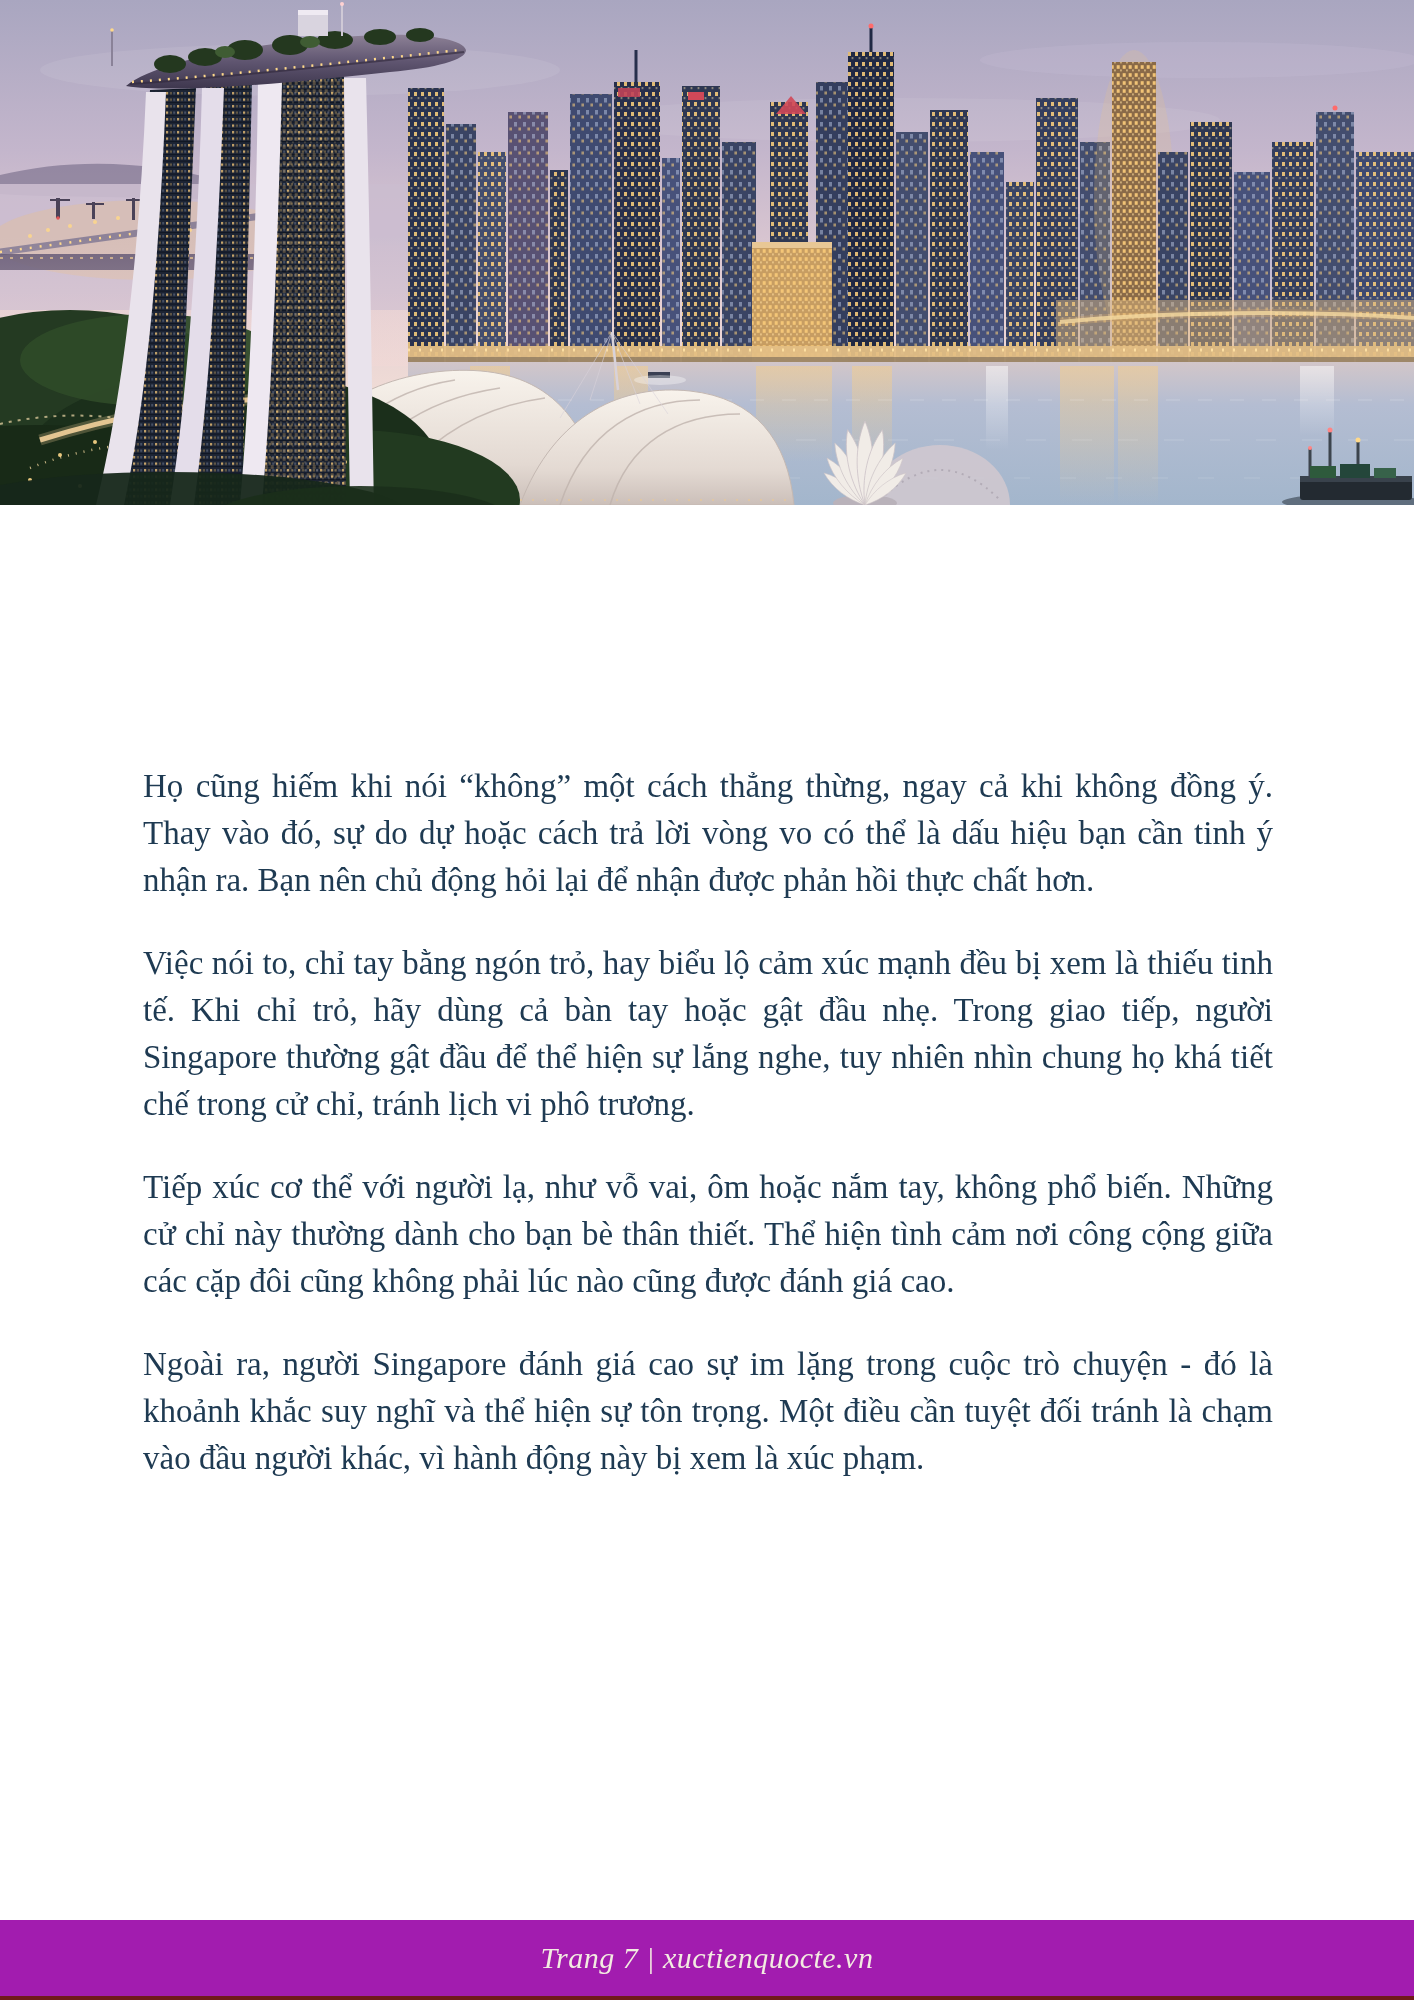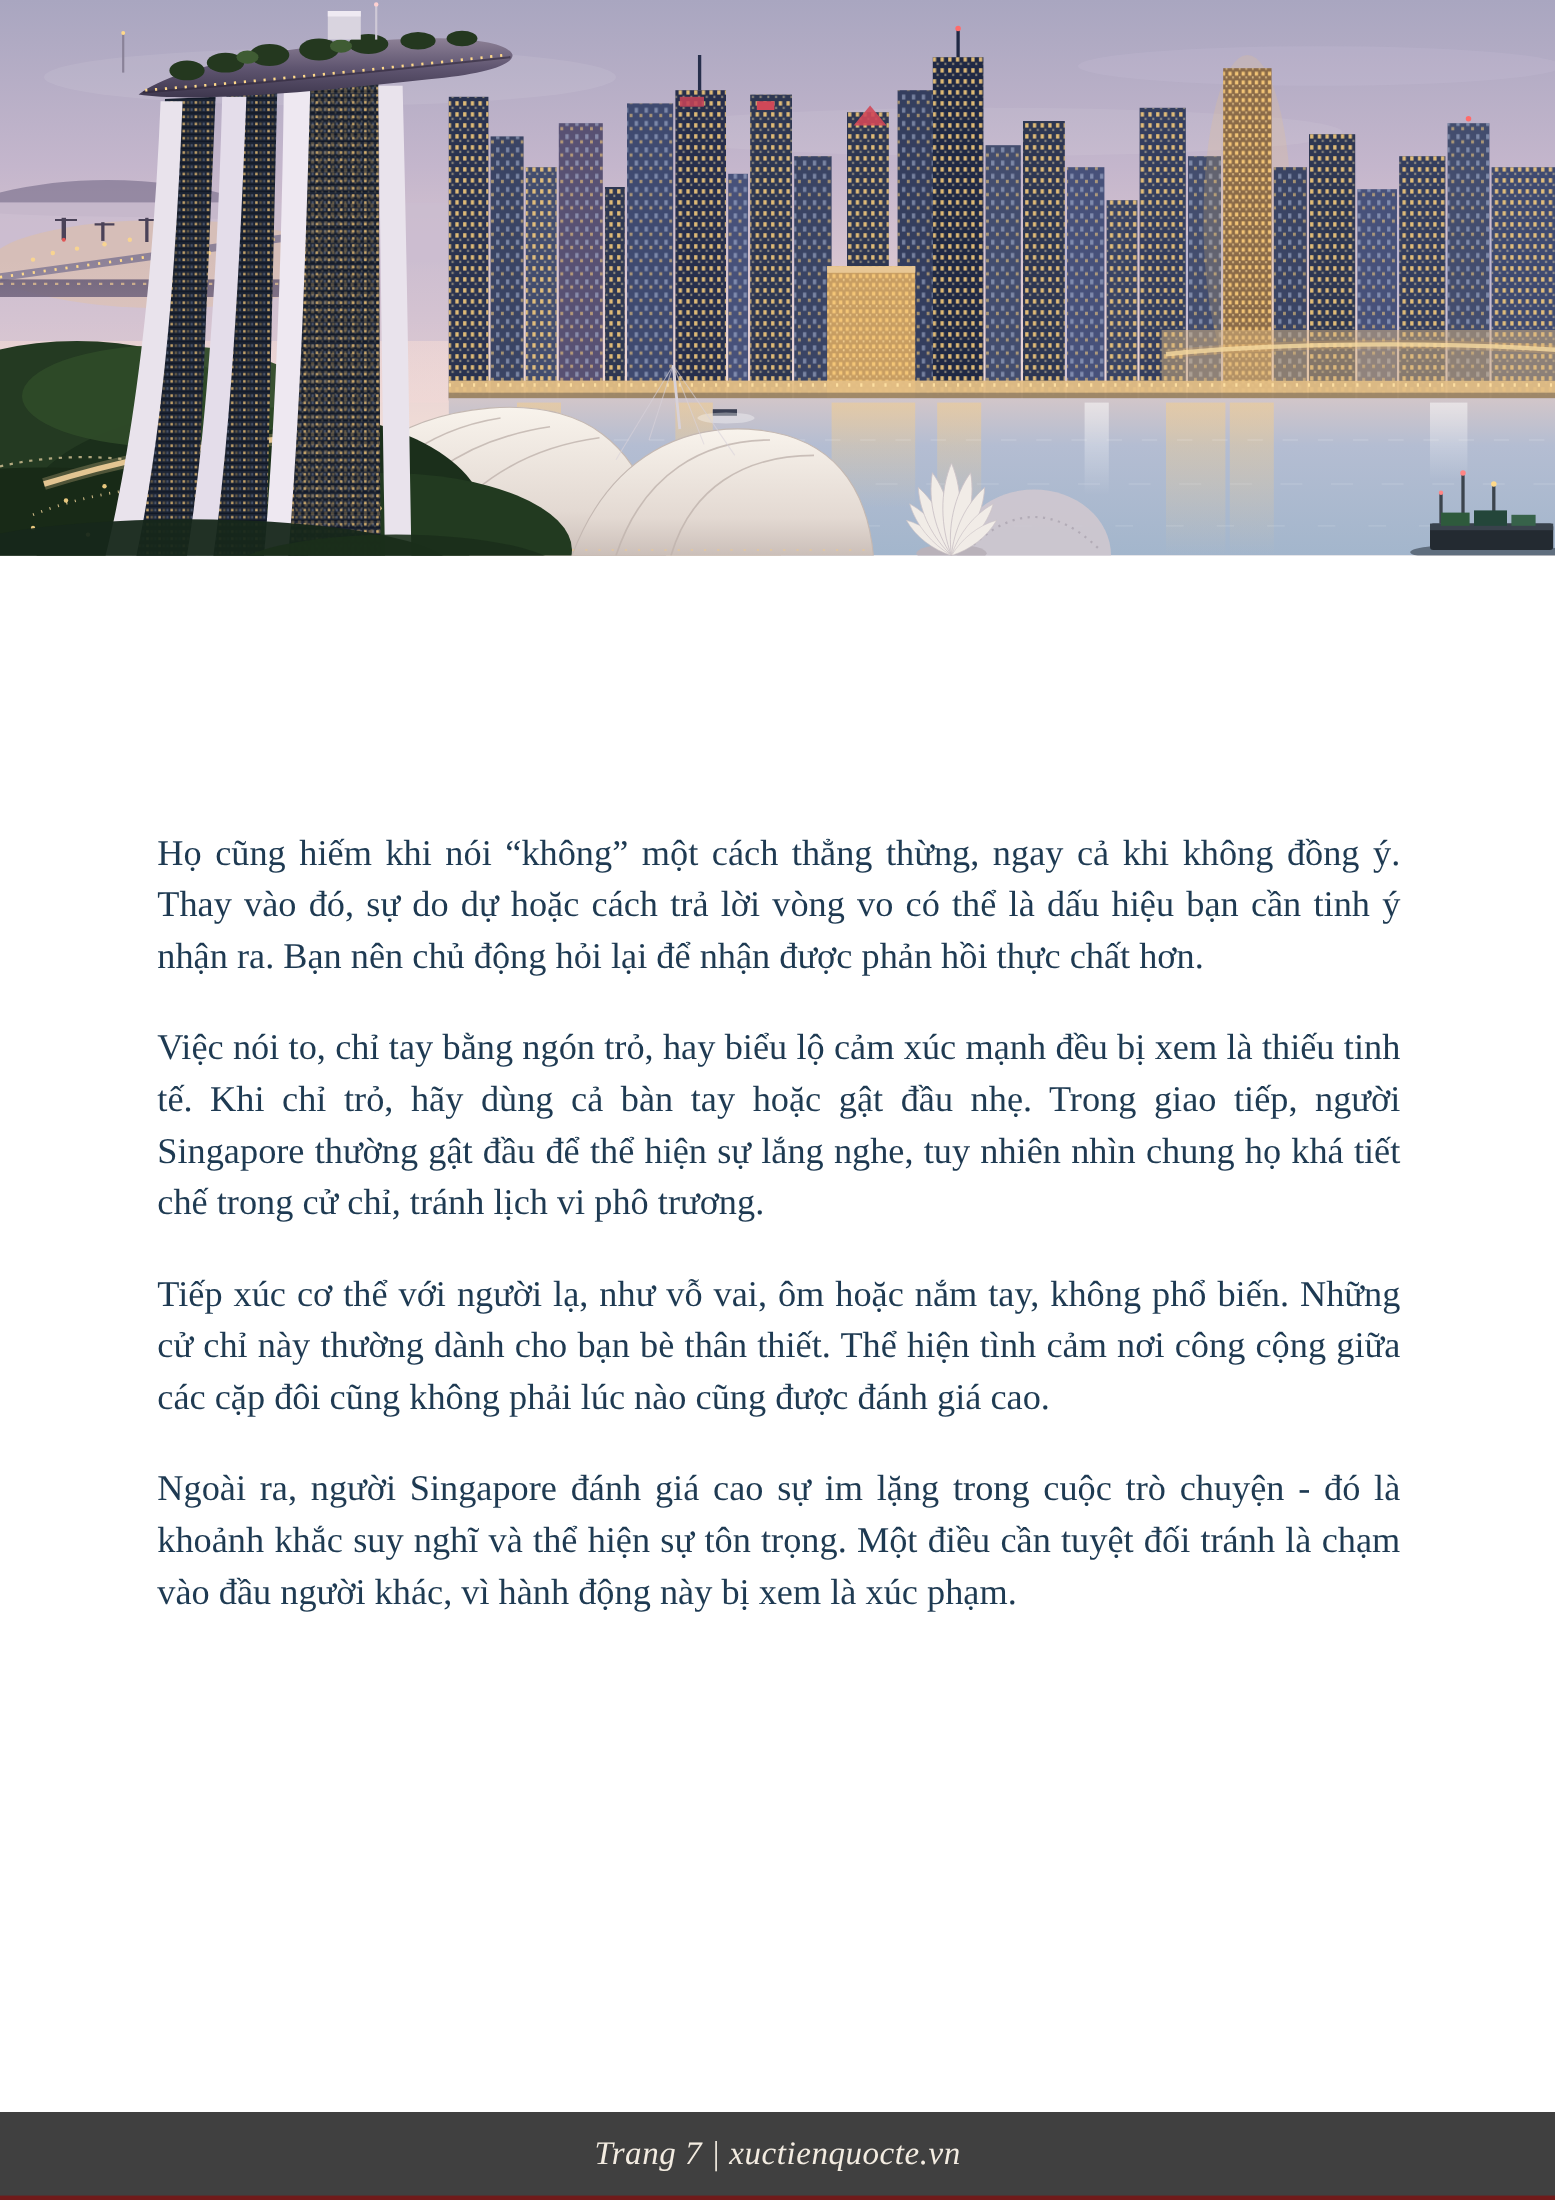--- a/index.html
+++ b/index.html
@@ -1,32 +1,33 @@
 <!DOCTYPE html>
 <html lang="vi"><head>
 <meta charset="utf-8">
 <style>
   html,body{margin:0;padding:0;background:#ffffff;}
   .page{
     position:relative;width:1414px;height:2000px;background:#ffffff;
     display:flex;flex-direction:column;overflow:hidden;
     font-family:"Liberation Serif","DejaVu Serif",serif;
+    gap:10px;
   }
   .hero{margin:0;width:1414px;height:505px;flex:0 0 auto;overflow:hidden;}
   .hero svg{display:block;width:1414px;height:505px;}
   main.content{flex:1 1 auto;}
   .article{padding:248px 141px 0 143px;}
   .article p{
     margin:0 0 36px 0;
     font-size:33px;line-height:47px;
     color:#1e3a52;
     text-align:justify;text-justify:inter-word;
   }
   footer.footer{
-    flex:0 0 auto;height:80px;background:#404040;
+    flex:0 0 auto;height:80px;background:#a21caf;
     display:flex;align-items:center;justify-content:center;
     border-bottom:4px solid #701a1a;box-sizing:border-box;
   }
   .footer-text{
     color:#f3ece1;font-style:italic;font-size:30px;letter-spacing:.5px;
     font-family:"Liberation Serif","DejaVu Serif",serif;
   }
 </style>
 </head>
 <body>

